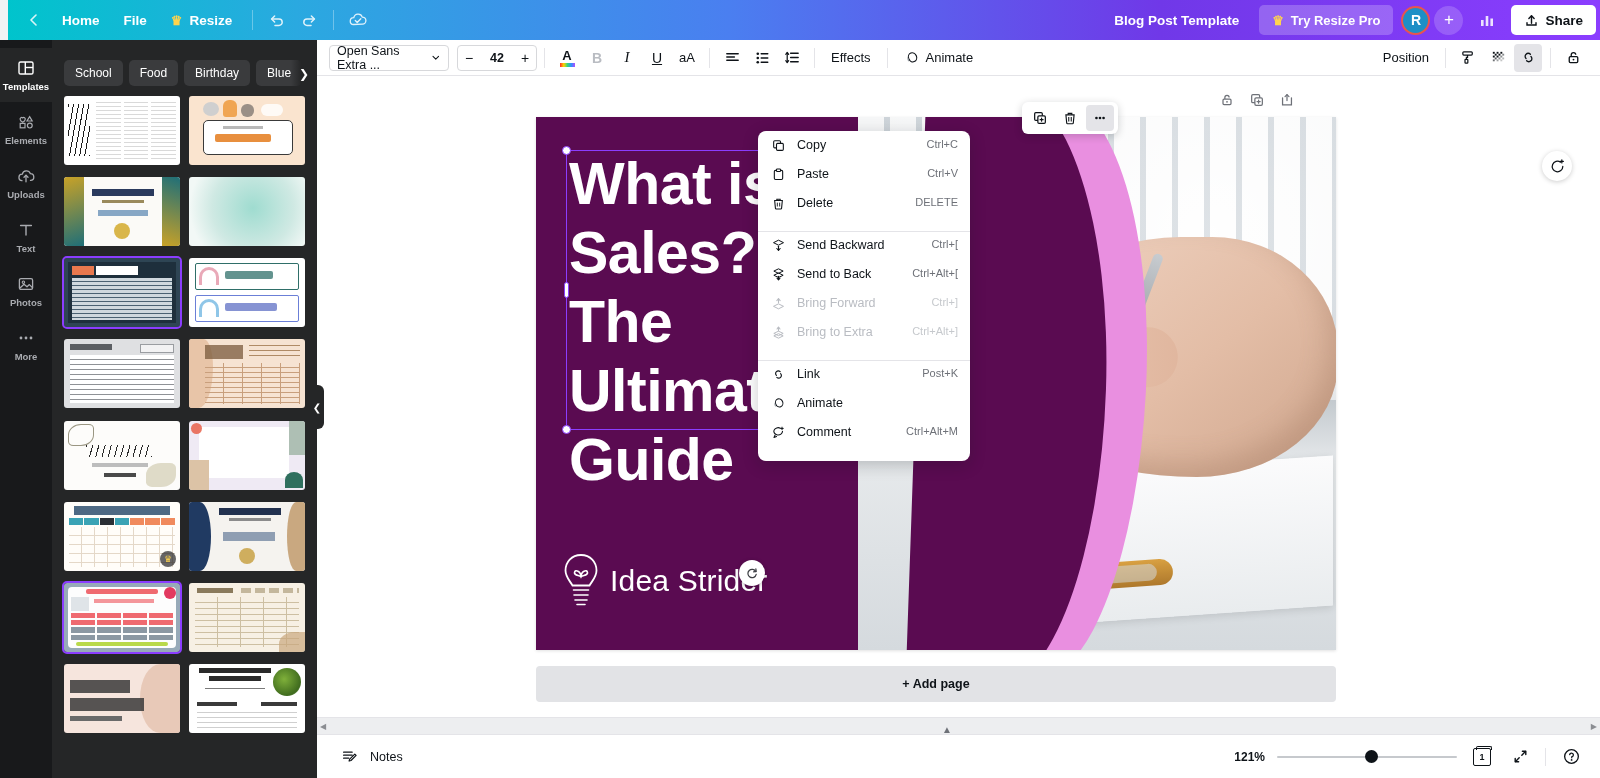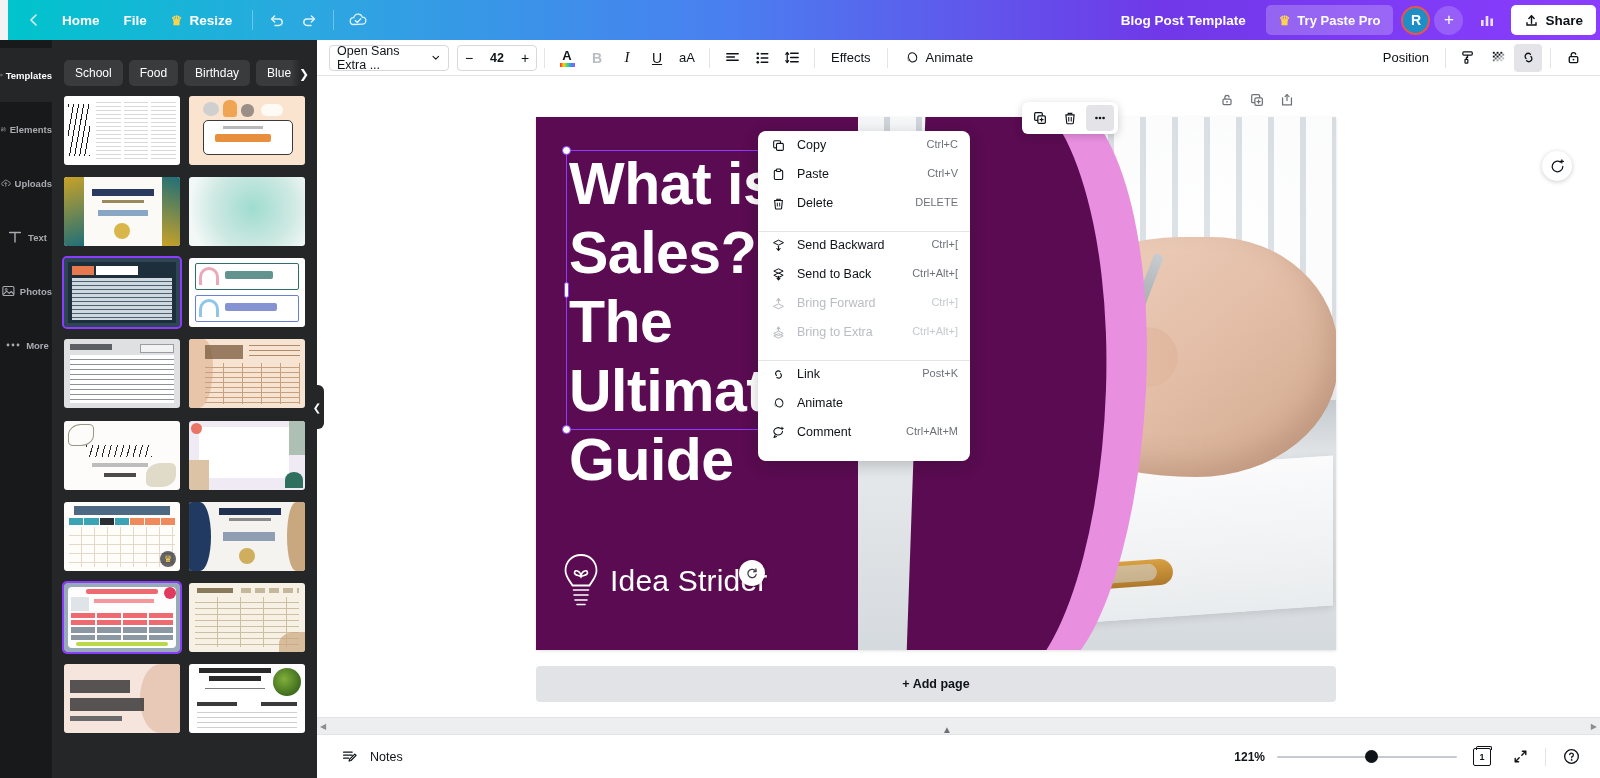--- a/index.html
+++ b/index.html
@@ -88,21 +88,21 @@
   .color-a .letter { font-size: 13px; font-weight: bold; }
   .color-a .bar { width: 15px; height: 4px; margin-top: 1px;
     background: linear-gradient(90deg,#ff2d2d,#ffd400,#37d67a,#2f8fff,#b44bff); }
 
   
   .rail {
     position: absolute; left: 0; top: 40px; width: 52px; height: 738px;
     background: #18191b; display: flex; flex-direction: column; align-items: center; padding-top: 8px;
   }
   .rail-item {
-    width: 52px; height: 54px; display: flex; 
+    width: 52px; height: 54px; display: flex; flex-direction: column;
     align-items: center; justify-content: center; gap: 3px;
     color: #a9abb0; cursor: pointer;
   }
   .rail-item.active { background: #252627; color: #fff; }
   .rail-label { font-size: 9.5px; font-weight: bold; }
 
   
   .panel {
     position: absolute; left: 52px; top: 40px; width: 265px; height: 738px;
     background: #252627; padding: 10px 0 0 0; overflow: hidden;
@@ -365,21 +365,21 @@
             <path d="M5.5 14.5 a3.4 3.4 0 0 1 .3-6.8 a4.4 4.4 0 0 1 8.5-.6 a3.5 3.5 0 0 1 .2 7 z" stroke="#fff" stroke-width="1.3" fill="none"></path>
             <path d="M7.3 10.6 l1.9 1.9 l3.6 -3.8" stroke="#fff" stroke-width="1.4" fill="none" stroke-linecap="round" stroke-linejoin="round"></path>
           </svg>
       </div>
     </div>
 
     <div class="tb-right">
       <div class="doc-title">Blog Post Template</div>
       <div class="try-pro">
         <span class="crown" style="color:#ffd44d">♛</span>
-        <span>Try Paste Pro</span>
+        <span>Try Resize Pro</span>
       </div>
       <div class="avatar">
         <span>R</span>
       </div>
       <div class="plus-btn">
         <span>+</span>
       </div>
       <div class="tb-icon-btn">
         <svg width="18" height="18" viewBox="0 0 18 18">
             <rect x="3" y="9" width="2.6" height="6" fill="#fff"></rect>

